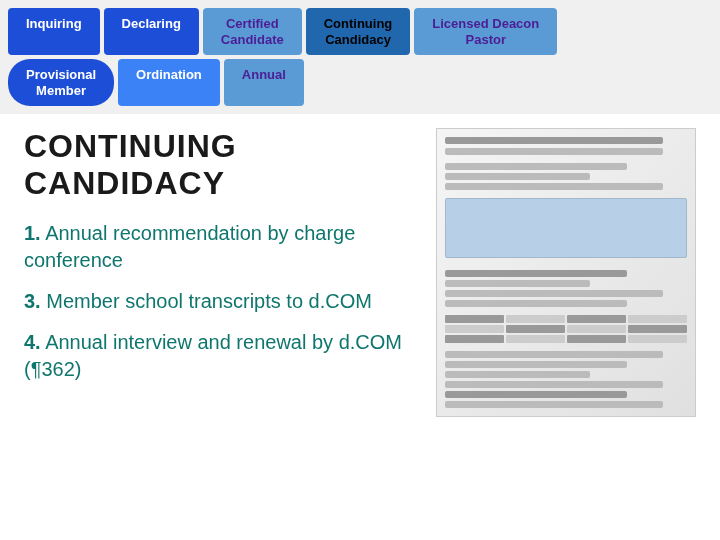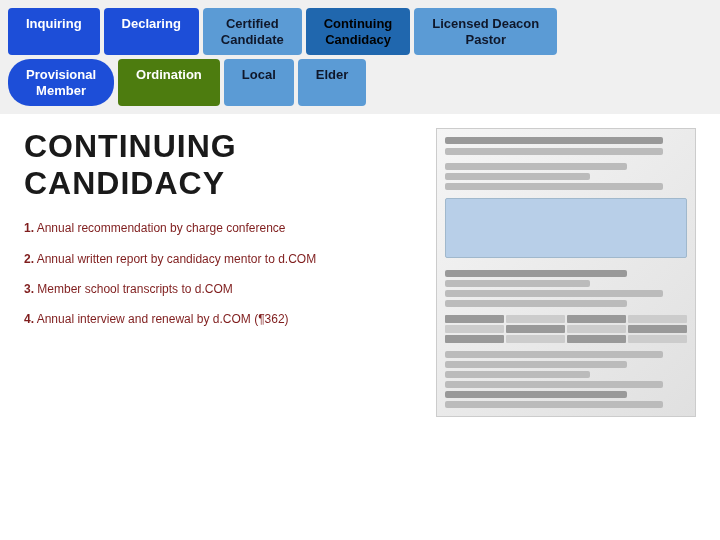--- a/index.html
+++ b/index.html
@@ -31,23 +31,23 @@
       margin-bottom: 18px;
       text-transform: uppercase;
     }
 
     .numbered-list {
       list-style: none;
       padding: 0;
     }
 
     .numbered-list li {
-      font-size: 12px;
+      font-size: 20px;
       font-weight: 500;
-      color: #7f1d1d;
+      color: #0f766e;
       margin-bottom: 14px;
       line-height: 1.35;
     }
 
     .numbered-list li .num {
       font-weight: 700;
     }
 
     
     .right-doc {
@@ -143,30 +143,30 @@
       line-height: 1.2;
     }
 
     .nav-box.gray-box {
       background: #1d4ed8;
       color: #fff;
     }
 
     .nav-box.blue-box {
       background: #5b9bd5;
-      color: #0f172a;
+      color: #4c1d95;
     }
 
     .nav-box.dark-blue-box {
       background: #2067ae;
       color: #000000;
     }
 
     .nav-box.light-blue-box {
-      background: #4d7c0f;
+      background: #3b82f6;
       color: #fff;
     }
   </style>
 </head>
 <body>
 
 <div>
 
   <div class="nav-wrapper">
 
@@ -178,37 +178,32 @@
       <div class="nav-box dark-blue-box" style="white-space: pre-line;">Continuing
 Candidacy</div>
       <div class="nav-box blue-box" style="white-space: pre-line;">Licensed Deacon
 Pastor</div>
     </div>
 
     <div class="nav-row2">
       <div class="nav-box gray-box" style="white-space: pre-line; border-radius: 22px;">Provisional
 Member</div>
       <div class="nav-box light-blue-box">Ordination</div>
-      <div class="nav-box blue-box">Local</div>
-      <div class="nav-box blue-box">Elder</div>
+      <div class="nav-box blue-box">Annual</div>
     </div>
   </div>
 
   <div class="main-content">
 
     <div class="left-content">
       <div class="section-title">CONTINUING CANDIDACY</div>
       <ul class="numbered-list">
         <li>
           <span class="num">1.</span>
           <span> </span><span>Annual recommendation by charge conference</span>
-        </li>
-        <li>
-          <span class="num">2.</span>
-          <span> </span><span>Annual written report by candidacy mentor to d.COM</span>
         </li>
         <li>
           <span class="num">3.</span>
           <span> </span><span>Member school transcripts to d.COM</span>
         </li>
         <li>
           <span class="num">4.</span>
           <span> </span><span>Annual interview and renewal by d.COM (¶362)</span>
         </li>
       </ul>

